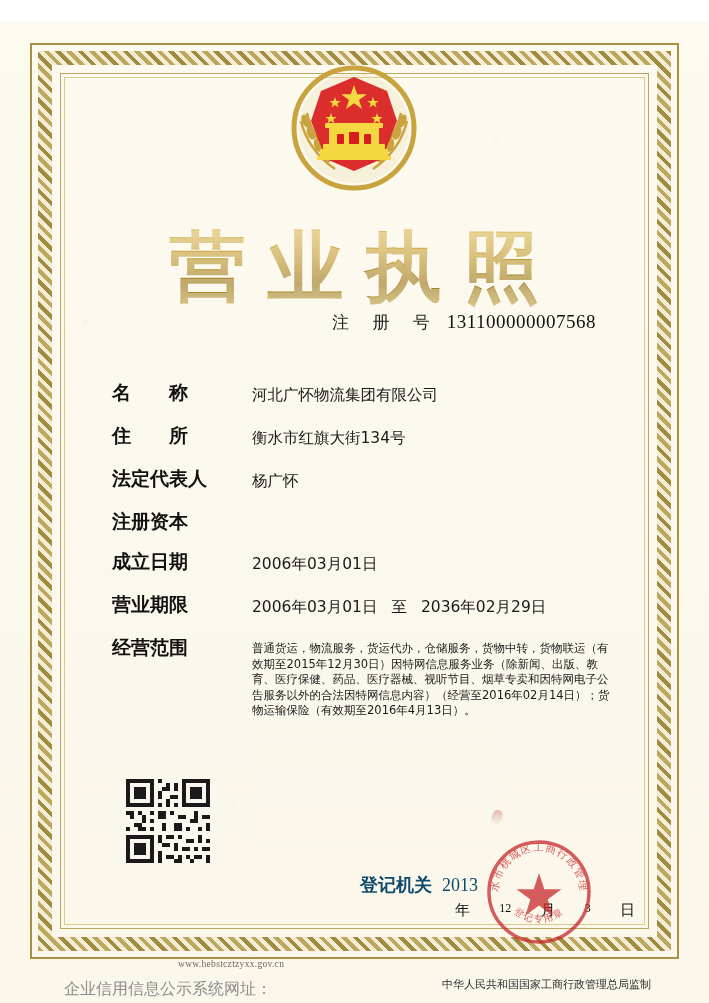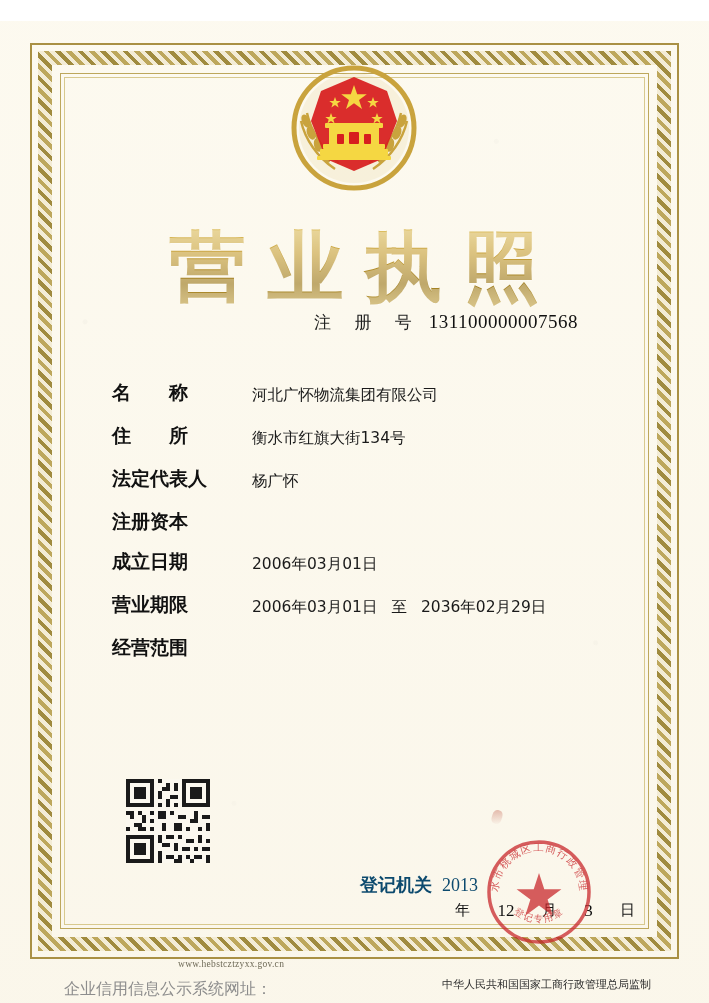--- a/index.html
+++ b/index.html
@@ -96,21 +96,21 @@
     background: linear-gradient(180deg,#e8cf79 0%, #c9a33d 35%, #9d7a1c 65%, #d8bb60 100%);
     -webkit-background-clip: text;
     background-clip: text;
     -webkit-text-fill-color: transparent;
     text-shadow: 0 1px 0 rgba(255,255,255,0.35);
   }
 
   
   .regno-row {
     position: absolute;
-    left: 314px; top: 290px;
+    left: 332px; top: 290px;
     width: 300px;
     display: flex;
     align-items: baseline;
     color: #2b2b2b;
     text-align: center;
   }
   .regno-label {
     font-family: "DejaVu Sans", sans-serif;
     font-size: 17px;
     letter-spacing: 9px;
@@ -197,21 +197,21 @@
     left: 455px; top: 880px;
     width: 180px;
     display: flex;
     justify-content: space-between;
     font-family: "DejaVu Sans", sans-serif;
     font-size: 15px;
     color: #111;
   }
   .date-line .dnum {
     font-family: "Liberation Serif", serif;
-    font-size: 17px;
+    font-size: 12px;
   }
 
   
   .seal {
     position: absolute;
     left: 484px; top: 816px;
     width: 110px; height: 110px;
     opacity: 0.82;
   }
 
@@ -345,20 +345,21 @@
       <div class="lbl">营业期限</div>
       <div class="val big">
         <span>2006年03月01日</span>
         <span class="to">至</span>
         <span>2036年02月29日</span>
       </div>
     </div>
 
     <div class="field scope-row">
       <div class="lbl">经营范围</div>
+      <div class="val scope">普通货运，物流服务，货运代办，仓储服务，货物中转，货物联运（有效期至2015年12月30日）因特网信息服务业务（除新闻、出版、教育、医疗保健、药品、医疗器械、视听节目、烟草专卖和因特网电子公告服务以外的合法因特网信息内容）（经营至2016年02月14日）；货物运输保险（有效期至2016年4月13日）。</div>
     </div>
 
   </div>
 
   <div class="qr">
     <svg class="qrbox" width="84" height="84" viewBox="0 0 21 21" shape-rendering="crispEdges">
       <rect width="21" height="21" fill="#fbf8ef"></rect>
       <g fill="#1a1a1a">
 
         <rect x="0" y="0" width="7" height="1"></rect>

